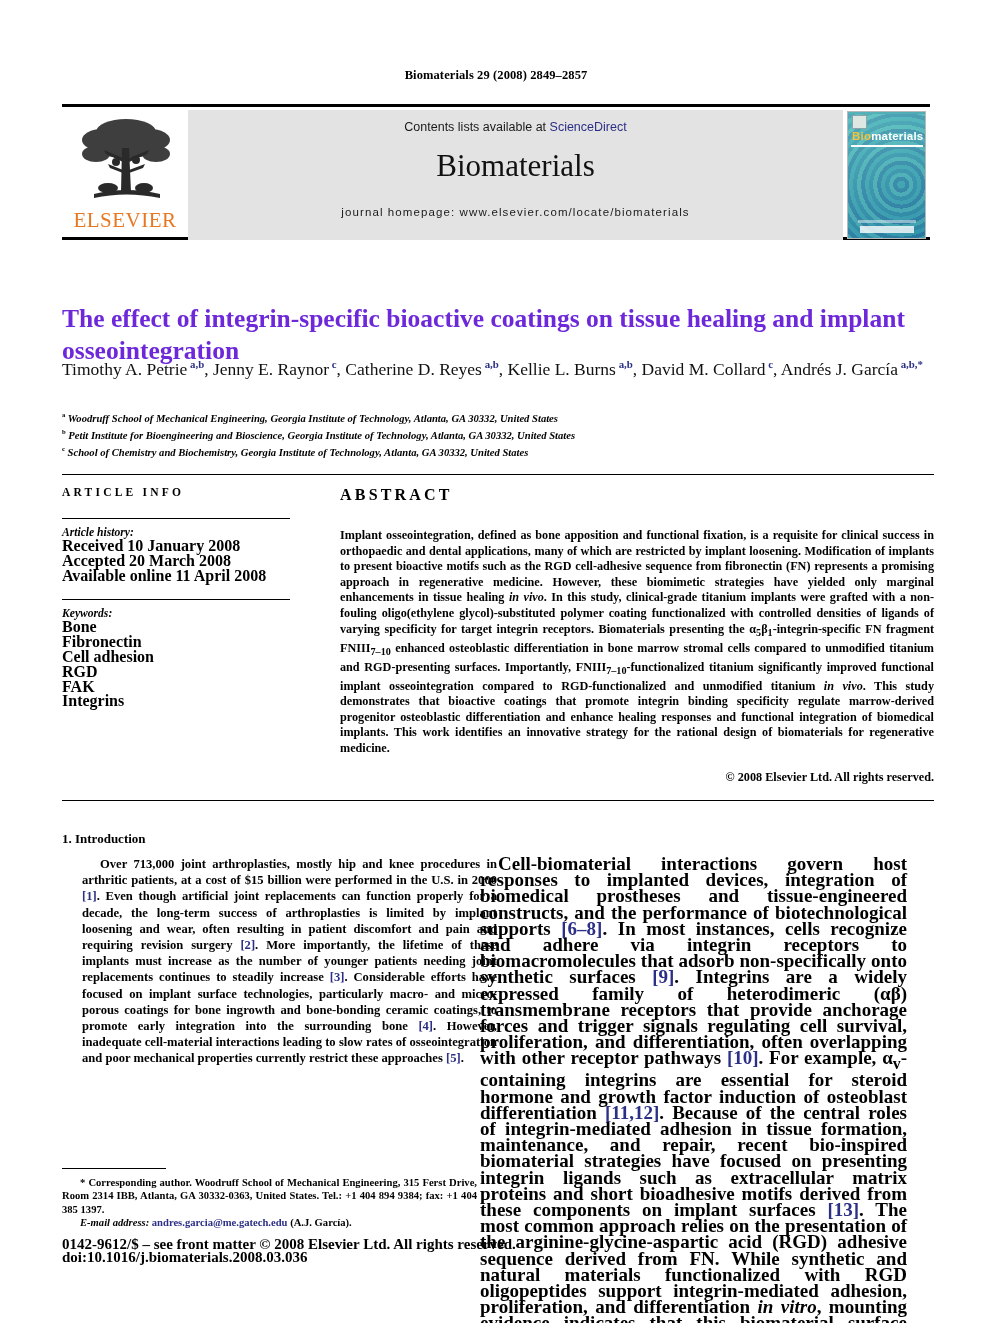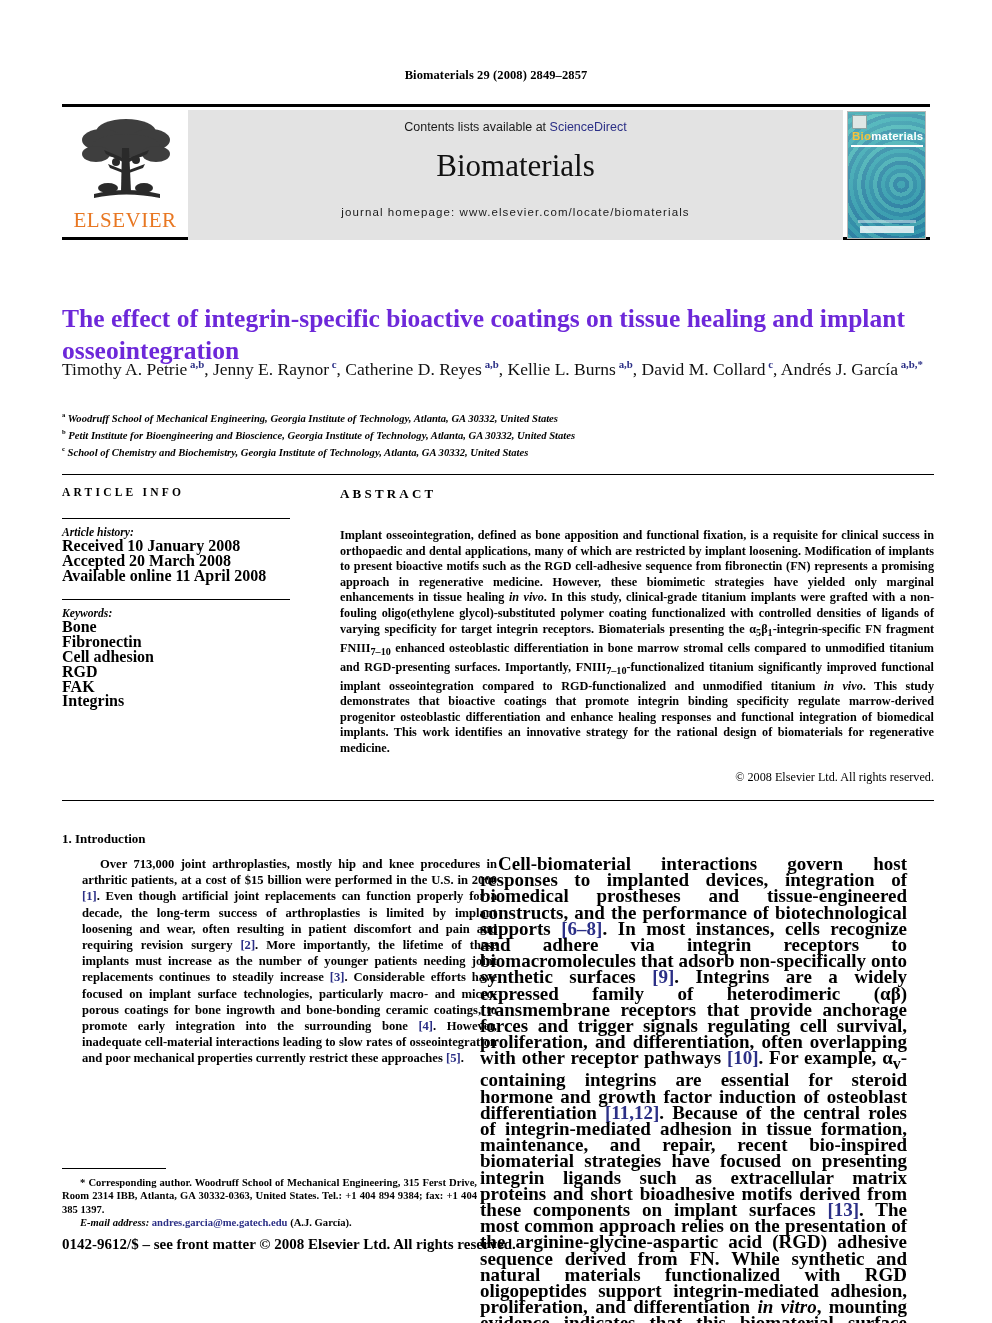--- a/index.html
+++ b/index.html
@@ -223,21 +223,21 @@
   .hdr-article-info {
     position: absolute;
     left: 62px; top: 486px;
     font-size: 11.5px;
     font-weight: bold;
     letter-spacing: 3.2px;
   }
   .hdr-abstract {
     position: absolute;
     left: 340px; top: 486px;
-    font-size: 13px;
+    font-size: 16px;
     font-weight: bold;
     letter-spacing: 3.2px;
   }
 
   .col-info {
     position: absolute;
     left: 62px; top: 518px;
     width: 248px;
   }
   .rule-thin { height: 1px; background: #000; width: 228px; }
@@ -260,21 +260,21 @@
     width: 594px;
     font-size: 12.2px;
     line-height: 15.6px;
     text-align: justify;
     font-weight: bold;
   }
   .col-abs p { margin: 0; }
   .copyright {
     margin-top: 13px;
     text-align: right;
-    font-weight: normal;
+    font-weight: bold;
     font-size: 12.2px;
   }
   .infoabs-bottom-rule {
     position: absolute;
     left: 62px; top: 800px;
     width: 872px;
     height: 1px;
     background: #000;
   }
 
@@ -462,15 +462,16 @@
     <p class="indent">* Corresponding author. Woodruff School of Mechanical Engineering, 315 Ferst Drive, Room 2314 IBB, Atlanta, GA 30332-0363, United States. Tel.: +1 404 894 9384; fax: +1 404 385 1397.</p>
     <p class="indent">
       <span class="ital">E-mail address:</span>
       <a class="email-link" href="#" style="text-decoration:none;">andres.garcia@me.gatech.edu</a>
       <span>(A.J. García).</span>
     </p>
   </div>
 
   <div class="bottom-matter">
     <div>0142-9612/$ – see front matter © 2008 Elsevier Ltd. All rights reserved.</div>
+    <div>doi:10.1016/j.biomaterials.2008.03.036</div>
   </div>
 
 </div>
 
 </body></html>

